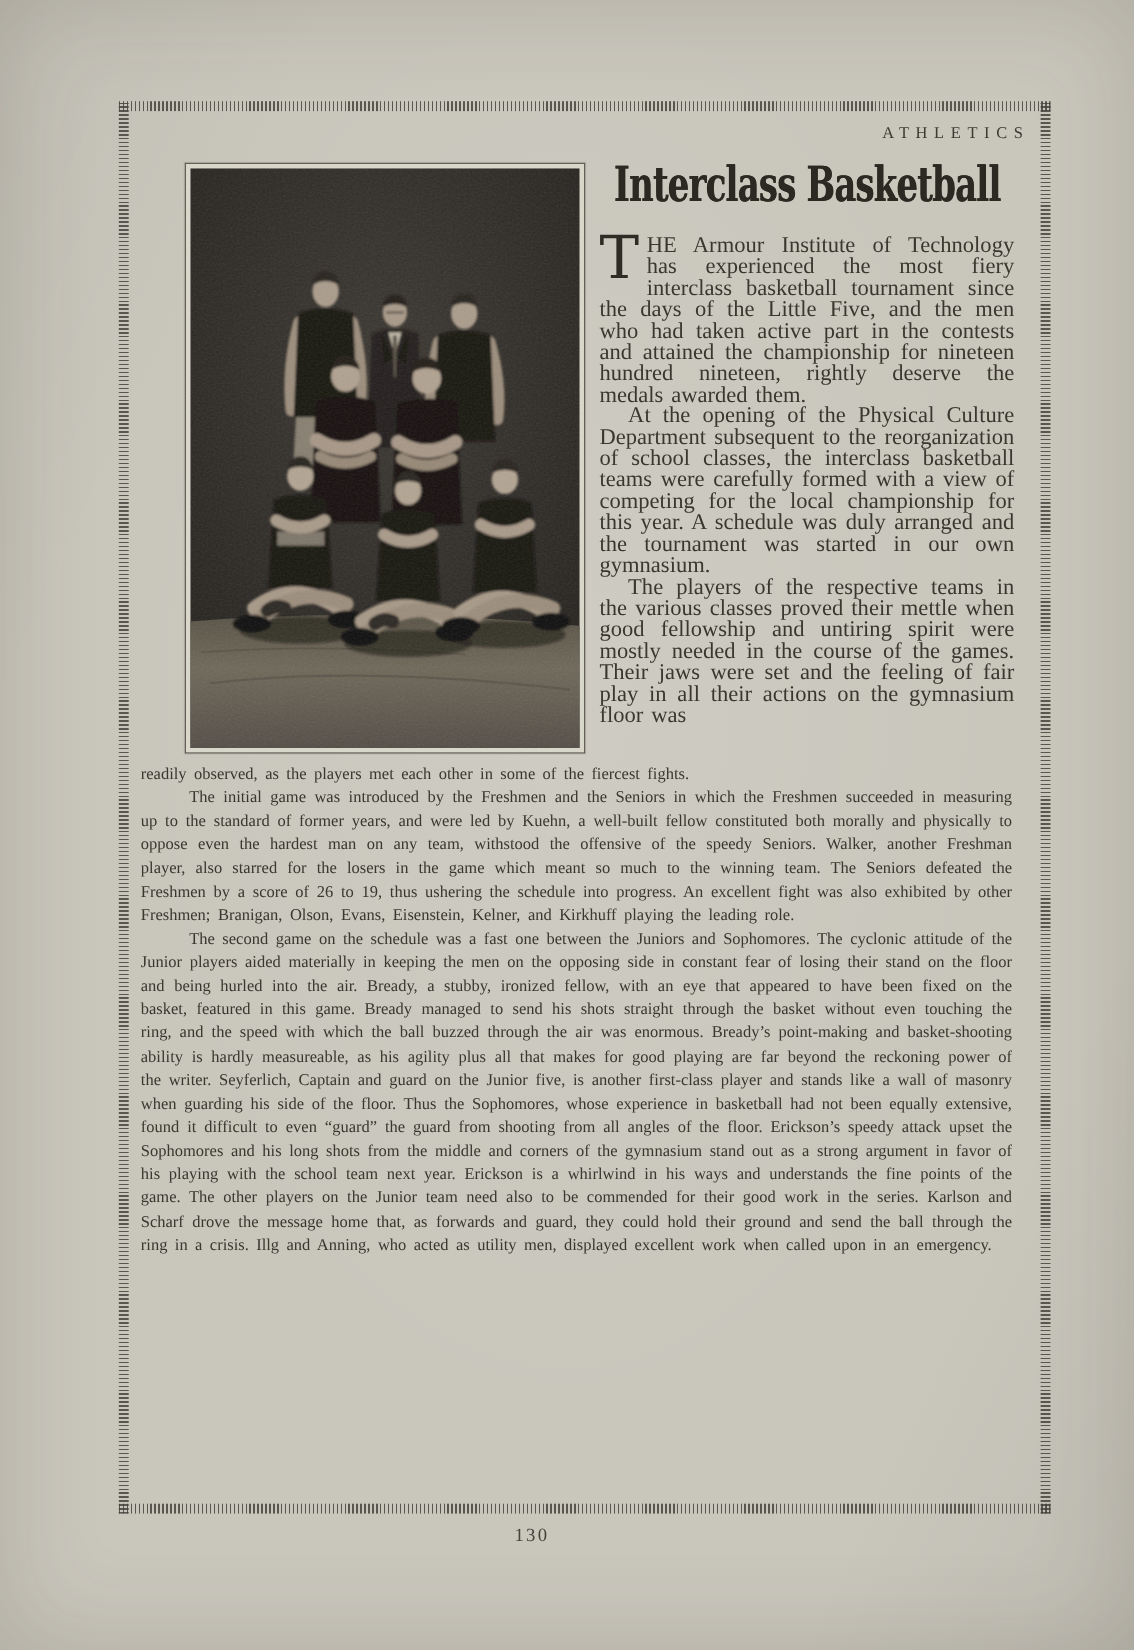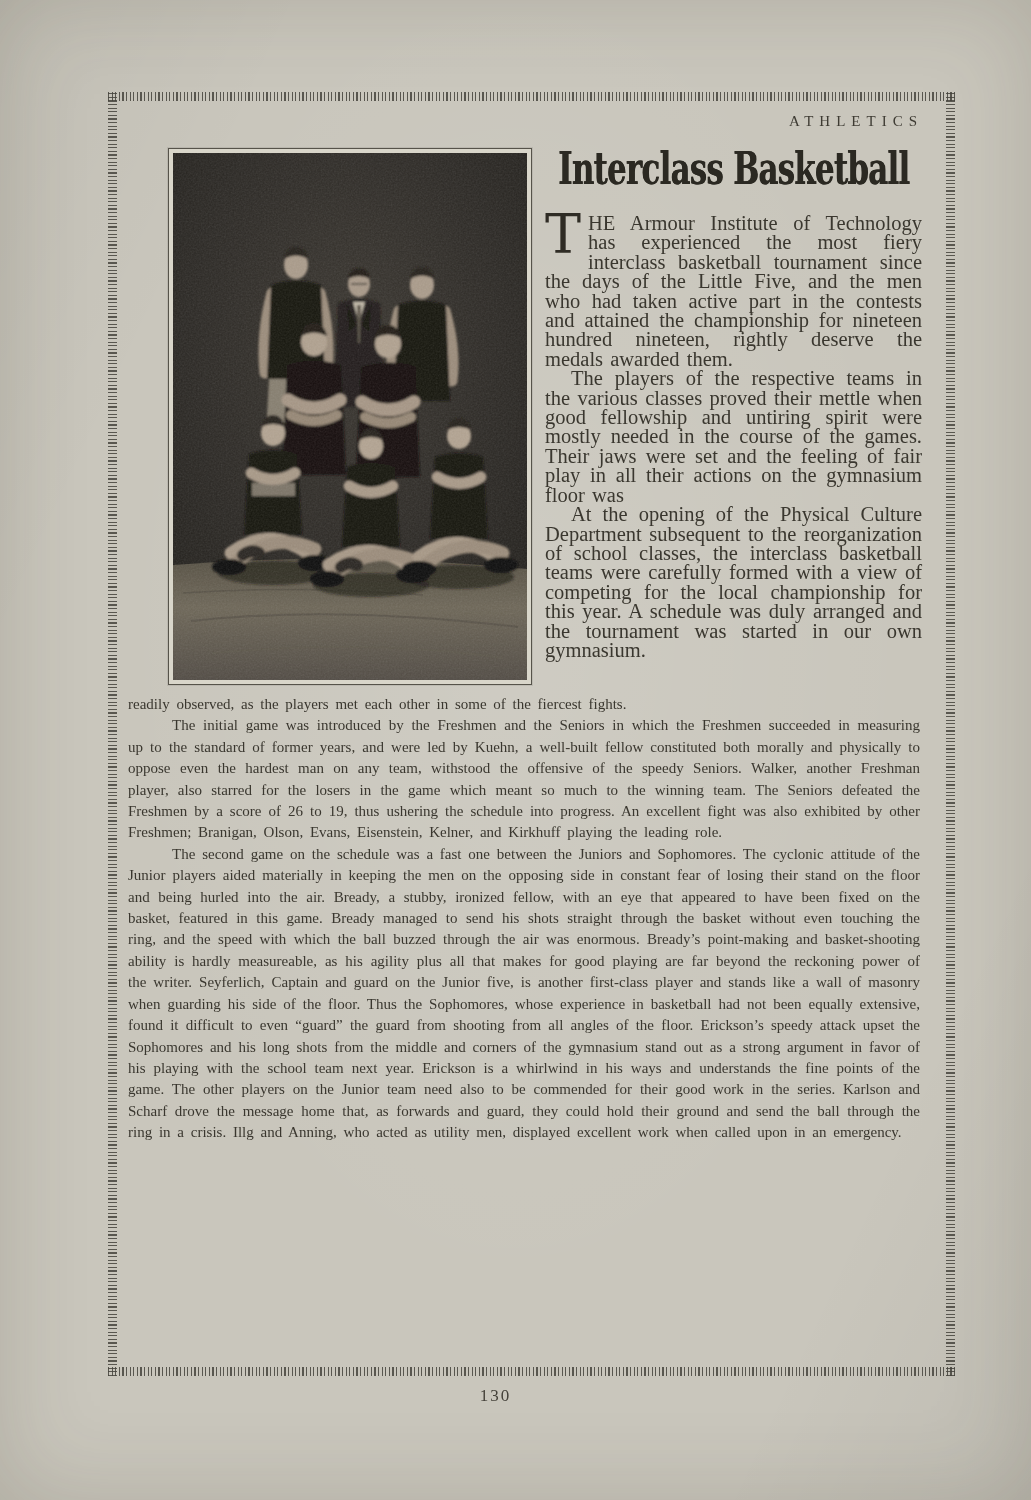--- a/index.html
+++ b/index.html
@@ -19,21 +19,21 @@
   .bstrip.h{height:9px;left:108px;width:847px;
     background:repeating-linear-gradient(90deg,#45433c 0 1.2px,rgba(0,0,0,0) 1.2px 3.6px);}
   .bstrip.top{top:92px;}
   .bstrip.bottom{top:1367px;}
   .bstrip.v{width:9px;top:92px;height:1284px;
     background:repeating-linear-gradient(0deg,#45433c 0 1.2px,rgba(0,0,0,0) 1.2px 3.6px);}
   .bstrip.left{left:108px;}
   .bstrip.right{left:946px;}
   
   .running-head{
-    position:absolute;left:546px;top:113px;width:377px;
+    position:absolute;left:559px;top:113px;width:377px;
     text-align:right;font-size:15px;letter-spacing:6px;
     color:#3e3b33;
   }
   
   .title{
     position:absolute;left:558px;top:146px;margin:0;width:480px;
     font-family:"DejaVu Serif", serif;font-weight:bold;
     font-size:44px;line-height:1.05;letter-spacing:-1px;
     color:#2b2922;white-space:nowrap;
     transform:scaleX(0.70);transform-origin:left top;
@@ -62,21 +62,21 @@
   }
   .fullwidth{
     position:absolute;left:128px;top:694px;width:792px;
     font-size:15px;line-height:21.4px;word-spacing:3px;
     text-align:justify;color:#3a372f;
   }
   .fullwidth p{margin:0;}
   .fullwidth p.ind{text-indent:44px;}
   
   .folio{
-    position:absolute;left:12px;top:1386px;width:967px;
+    position:absolute;left:0;top:1386px;width:967px;
     text-align:center;font-size:17px;letter-spacing:2px;color:#45423a;
   }
 </style>
 </head>
 <body>
 
 <div class="page">
 
   <div class="bstrip h top"></div>
   <div class="bstrip h bottom"></div>
@@ -198,22 +198,22 @@
           <ellipse cx="328" cy="412" rx="17" ry="8" fill="#0f0d0a"></ellipse>
         </g>
       </g>
 
       <rect width="354" height="527" filter="url(#grain)" opacity="0.14"></rect>
     </svg>
   </figure>
 
   <div class="column">
     <p><span class="dropcap">T</span><span>HE Armour Institute of Technology has experienced the most fiery interclass basketball tournament since the days of the Little Five, and the men who had taken active part in the contests and attained the championship for nineteen hundred nineteen, rightly deserve the medals awarded them.</span></p>
+    <p class="ind">At the opening of the Physical Culture Department subsequent to the reorganization of school classes, the interclass basketball teams were carefully formed with a view of competing for the local championship for this year. A schedule was duly arranged and the tournament was started in our own gymnasium.</p>
     <p class="ind">The players of the respective teams in the various classes proved their mettle when good fellowship and untiring spirit were mostly needed in the course of the games. Their jaws were set and the feeling of fair play in all their actions on the gymnasium floor was</p>
-    <p class="ind">At the opening of the Physical Culture Department subsequent to the reorganization of school classes, the interclass basketball teams were carefully formed with a view of competing for the local championship for this year. A schedule was duly arranged and the tournament was started in our own gymnasium.</p>
   </div>
 
   <div class="fullwidth">
     <p>readily observed, as the players met each other in some of the fiercest fights.</p>
     <p class="ind">The initial game was introduced by the Freshmen and the Seniors in which the Freshmen succeeded in measuring up to the standard of former years, and were led by Kuehn, a well-built fellow constituted both morally and physically to oppose even the hardest man on any team, withstood the offensive of the speedy Seniors. Walker, another Freshman player, also starred for the losers in the game which meant so much to the winning team. The Seniors defeated the Freshmen by a score of 26 to 19, thus ushering the schedule into progress. An excellent fight was also exhibited by other Freshmen; Branigan, Olson, Evans, Eisenstein, Kelner, and Kirkhuff playing the leading role.</p>
     <p class="ind">The second game on the schedule was a fast one between the Juniors and Sophomores. The cyclonic attitude of the Junior players aided materially in keeping the men on the opposing side in constant fear of losing their stand on the floor and being hurled into the air. Bready, a stubby, ironized fellow, with an eye that appeared to have been fixed on the basket, featured in this game. Bready managed to send his shots straight through the basket without even touching the ring, and the speed with which the ball buzzed through the air was enormous. Bready’s point-making and basket-shooting ability is hardly measureable, as his agility plus all that makes for good playing are far beyond the reckoning power of the writer. Seyferlich, Captain and guard on the Junior five, is another first-class player and stands like a wall of masonry when guarding his side of the floor. Thus the Sophomores, whose experience in basketball had not been equally extensive, found it difficult to even “guard” the guard from shooting from all angles of the floor. Erickson’s speedy attack upset the Sophomores and his long shots from the middle and corners of the gymnasium stand out as a strong argument in favor of his playing with the school team next year. Erickson is a whirlwind in his ways and understands the fine points of the game. The other players on the Junior team need also to be commended for their good work in the series. Karlson and Scharf drove the message home that, as forwards and guard, they could hold their ground and send the ball through the ring in a crisis. Illg and Anning, who acted as utility men, displayed excellent work when called upon in an emergency.</p>
   </div>
 
   <div class="folio">130</div>
 

